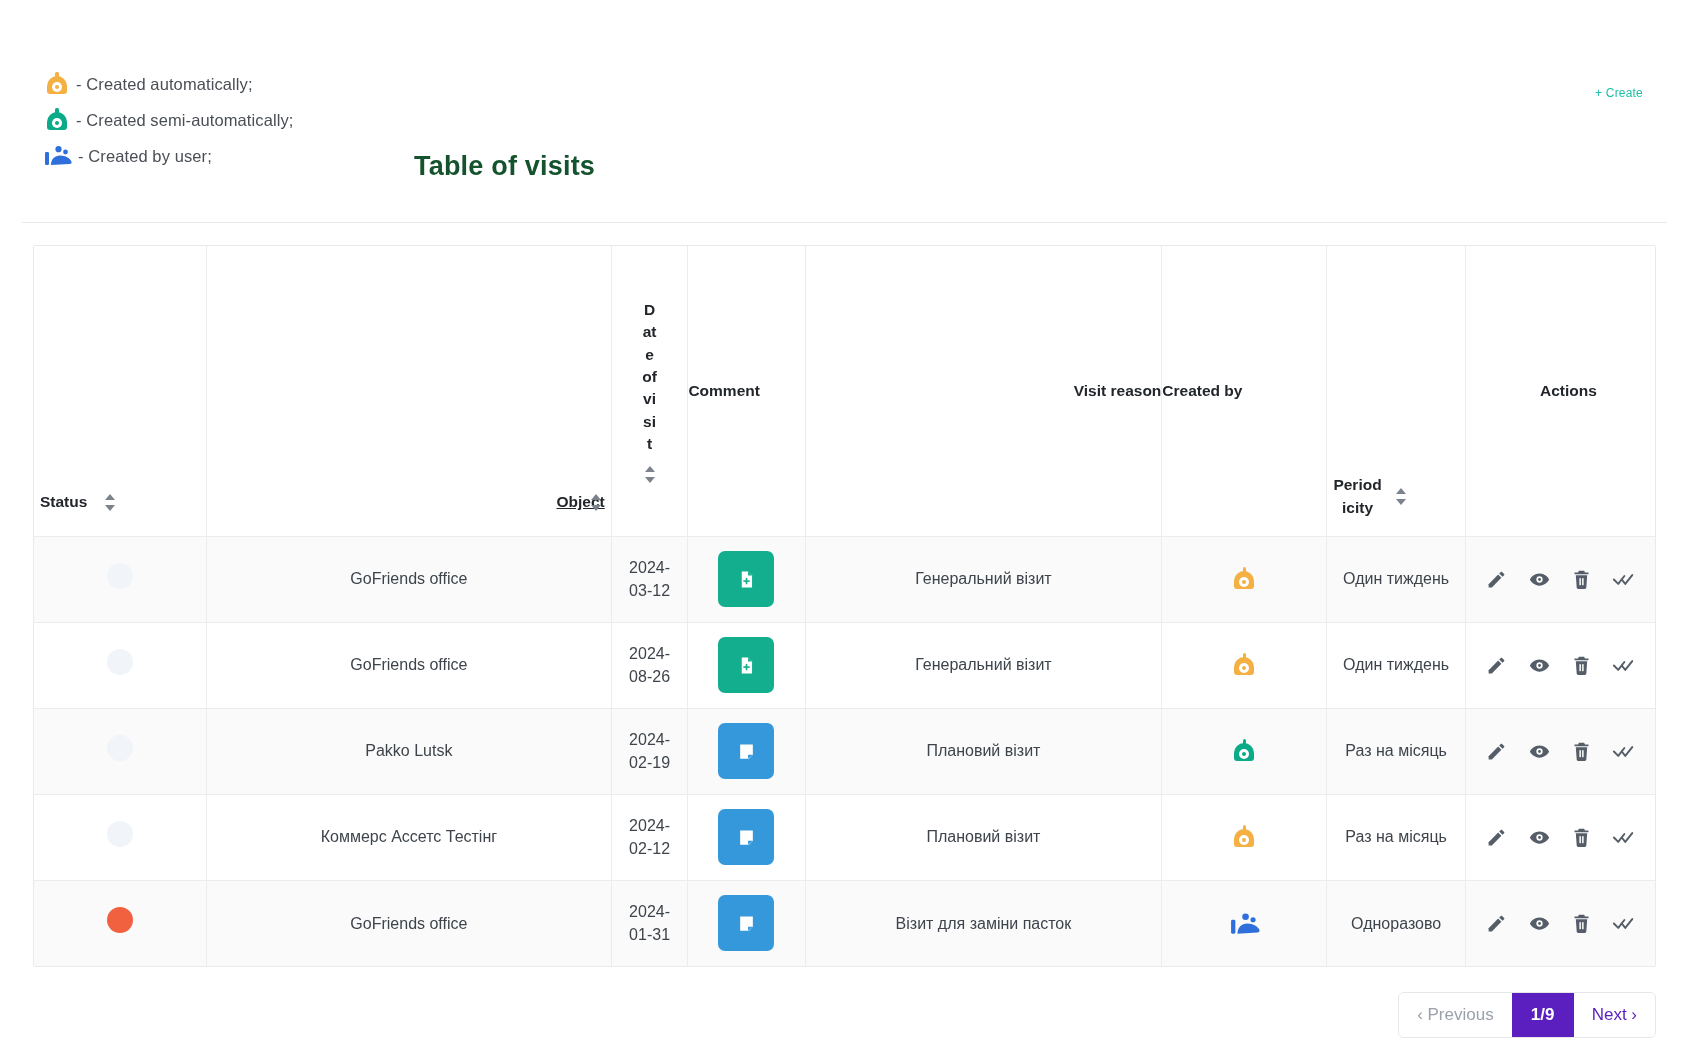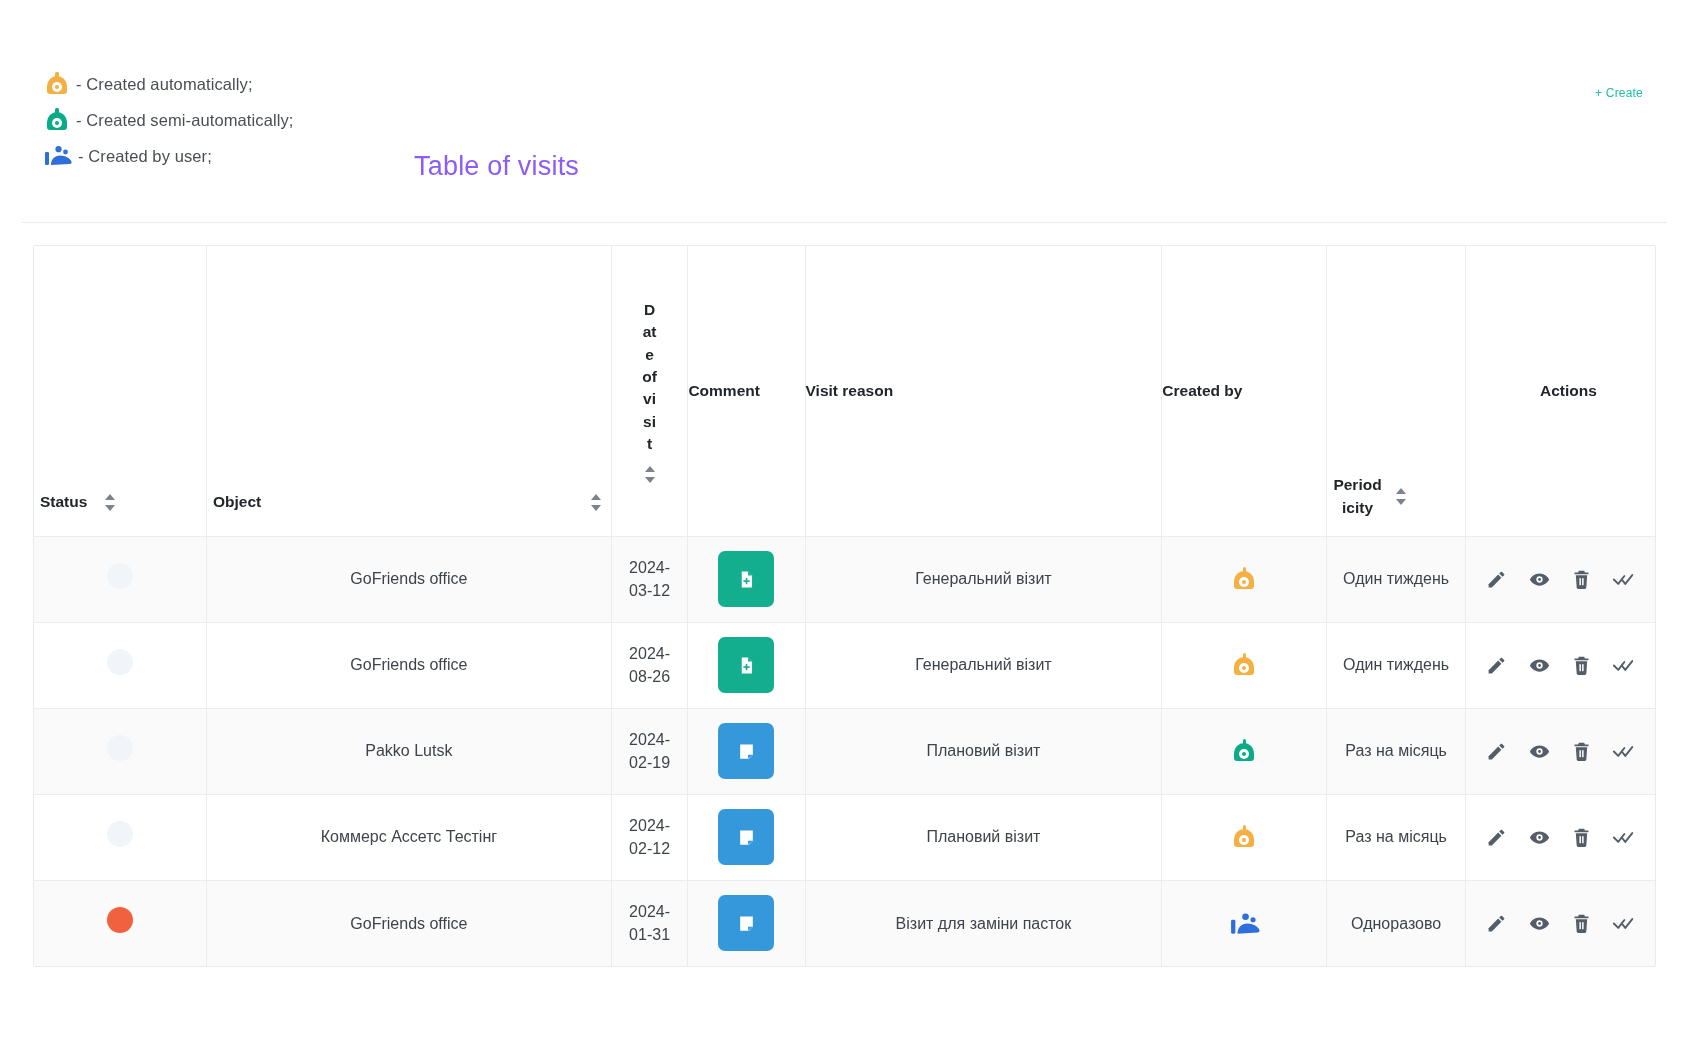--- a/index.html
+++ b/index.html
@@ -84,22 +84,22 @@
   .robot.semi   { color: #0bab8a; }
 
   
   .usericon { width: 28px; height: 26px; flex: 0 0 28px; color: #2f6fdb; }
 
   .title {
     position: absolute;
     left: 392px;
     top: 118px;
     font-size: 27px;
-    color: #8b5cf6;
-    font-weight: 400;
+    color: #14532d;
+    font-weight: 700;
     letter-spacing: .2px;
   }
 
   .create-btn {
     position: absolute;
     right: 18px;
     top: 52px;
     font-size: 12px;
     color: #1bbfa5;
     cursor: pointer;
@@ -326,21 +326,21 @@
                 <span class="sorter">
                   <i class="up"></i>
                     <i class="down"></i>
                 </span>
               </div>
             </div>
           </th>
 
           <th>
             <div class="th-bottom">
-              <div class="th-inner" style="width:100%;justify-content:flex-start;position:relative;">
+              <div class="th-inner" style="width:100%;justify-content:flex-end;position:relative;text-decoration:underline;">
                 <span class="th-label">Object</span>
                 <span class="sorter" style="position:absolute;right:10px;">
                   <i class="up"></i>
                     <i class="down"></i>
                 </span>
               </div>
             </div>
           </th>
 
           <th>
@@ -361,21 +361,21 @@
             </div>
           </th>
 
           <th>
             <div class="th-mid" style="">
               <span class="th-label">Comment</span>
             </div>
           </th>
 
           <th>
-            <div class="th-mid" style="justify-content:flex-start;">
+            <div class="th-mid" style="justify-content:flex-end;">
               <span class="th-label">Visit reason</span>
             </div>
           </th>
 
           <th>
             <div class="th-mid" style="">
               <span class="th-label">Created by</span>
             </div>
           </th>
 
@@ -678,14 +678,21 @@
                     <polyline points="11,12 15,17 23,7"></polyline>
                   </svg>
                 </span>
               </div>
             </td>
           </tr>
         </tbody>
     </table>
   </div>
 
+  <div class="pager-row">
+    <div class="pager">
+      <button class="prev">‹ Previous</button>
+      <button class="cur">1/9</button>
+      <button class="next">Next ›</button>
+    </div>
+  </div>
 
 </div>
 
 </body></html>

